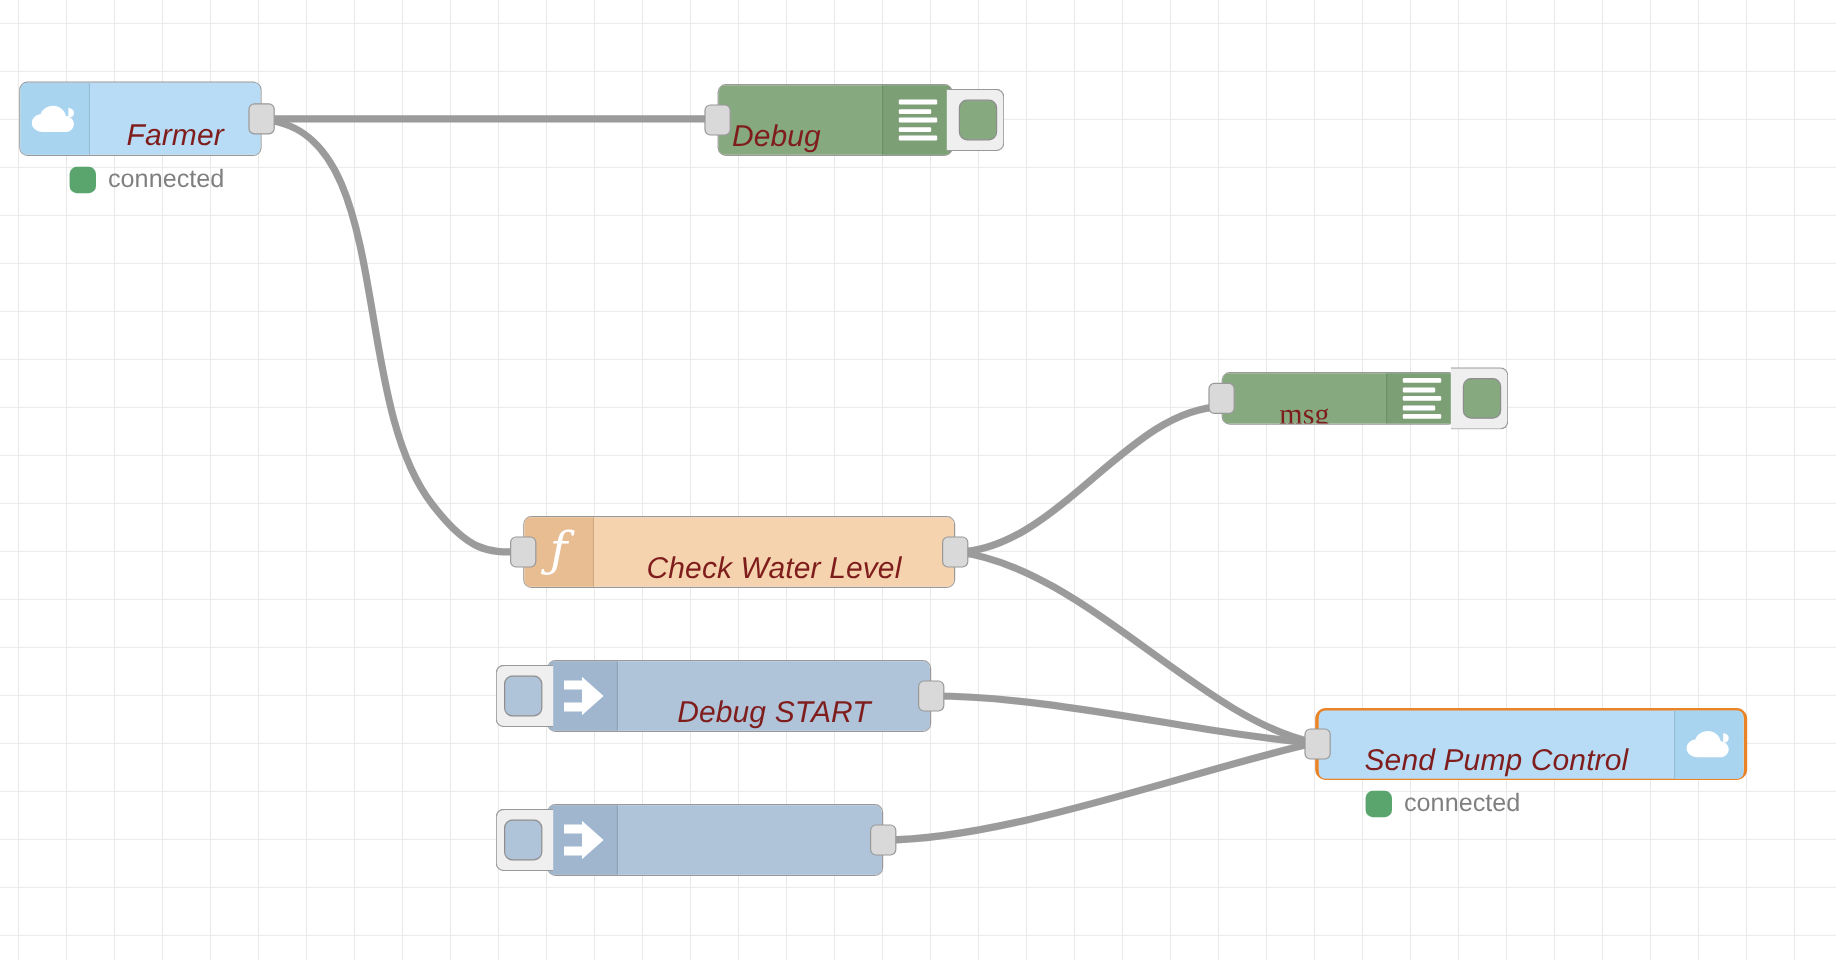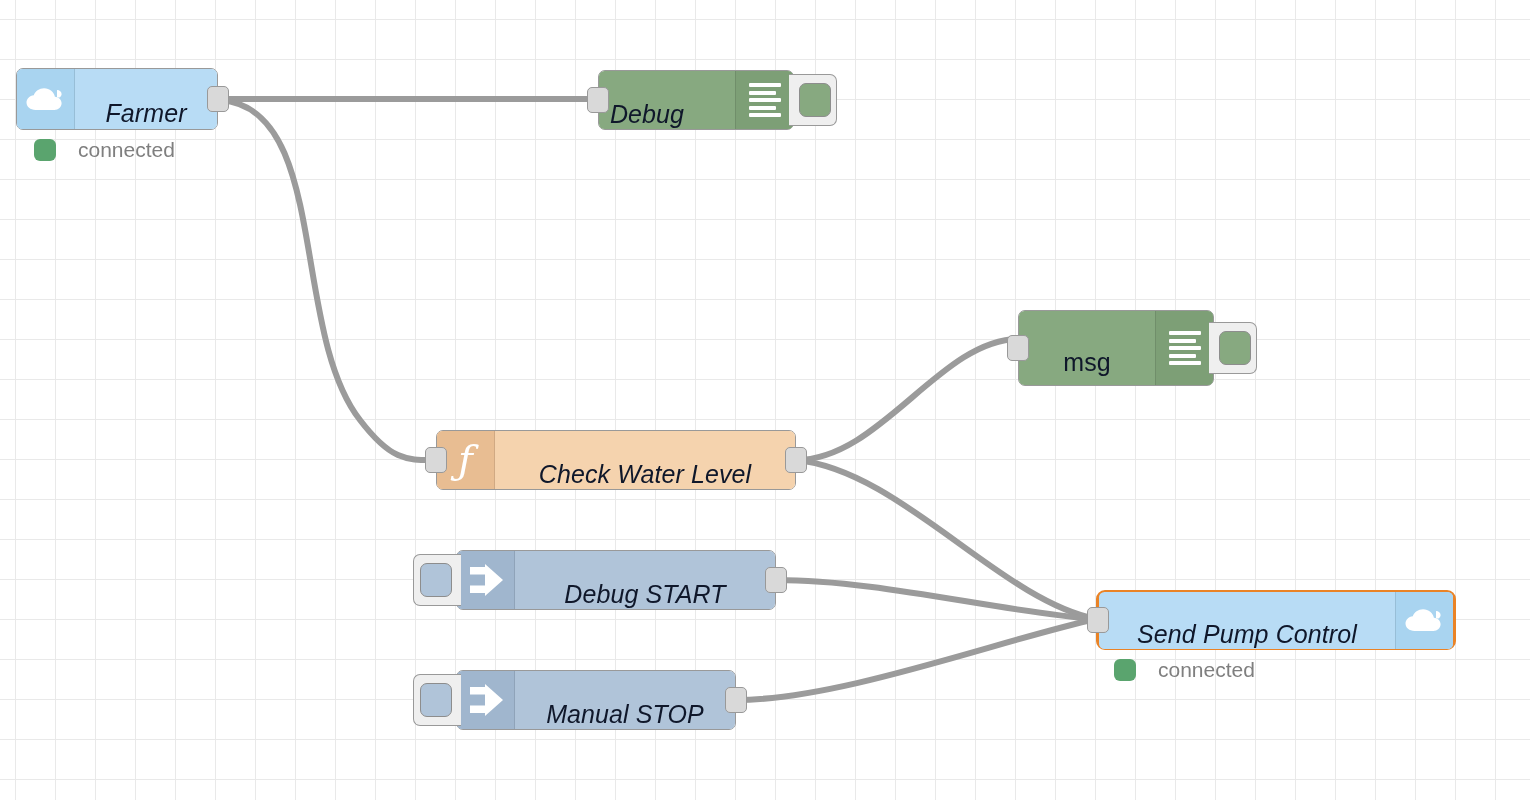--- a/index.html
+++ b/index.html
@@ -77,21 +77,21 @@
     border-right: 1px solid rgba(0,0,0,0.10);
   }
 
   .node-label {
     flex: 1 1 auto;
     display: flex;
     align-items: center;
     justify-content: center;
     font-style: italic;
     font-size: 25px;
-    color: #0f172a;
+    color: #7f1d1d;
     letter-spacing: 0.1px;
     padding: 0 10px;
     white-space: nowrap;
     margin-top: 28px;
   }
   .node-label.plain { font-style: normal; }
 
   
   .port {
     position: absolute;
@@ -138,22 +138,23 @@
     height: 34px;
     border-radius: 7px;
     border: 1.5px solid #8d8d8d;
   }
 
   
   .status {
     position: absolute;
     display: flex;
     align-items: center;
-    gap: 22px;
+    gap: 10px;
     white-space: nowrap;
+    margin-left: 24px;
   }
   .status .dot {
     width: 22px;
     height: 22px;
     border-radius: 6px;
   }
   .status .txt {
     font-size: 21px;
     color: #7f7f7f;
   }
@@ -229,21 +230,21 @@
               <i></i>
               <i></i>
             </div>
           </div>
         </div>
         <div class="port in"></div>
         <div class="sidebtn right">
           <div class="knob" style="background: rgb(135, 169, 128);"></div>
         </div>
       </div>
-      <div class="node" style="left: 1018px; top: 310px; width: 196px; height: 76px;">
+      <div class="node" style="left: 1018px; top: 310px; width: 196px; height: 44px; font-family: Liberation Serif, serif;">
         <div class="node-body" style="background: rgb(135, 169, 128);">
           <div class="node-label plain">msg</div>
           <div class="icon-box right" style="background: rgb(125, 159, 118);">
             <div class="bars">
               <i></i>
               <i></i>
               <i></i>
               <i></i>
               <i></i>
             </div>
@@ -278,21 +279,20 @@
           <div class="knob" style="background: rgb(176, 196, 217);"></div>
         </div>
       </div>
       <div class="node" style="left: 456px; top: 670px; width: 280px; height: 60px;">
         <div class="node-body" style="background: rgb(176, 196, 217);">
           <div class="icon-box left" style="background: rgb(160, 182, 206);">
             <svg class="inject-svg" viewBox="0 0 36 34">
               <path fill="#ffffff" d="M2 4 H20 V11.5 H2 Z M2 22.5 H20 V30 H2 Z M17 1 L35 17 L17 33 Z"></path>
             </svg>
           </div>
-          <div class="node-label">Manual STOP</div>
         </div>
         <div class="port out"></div>
         <div class="sidebtn left">
           <div class="knob" style="background: rgb(176, 196, 217);"></div>
         </div>
       </div>
       <div class="node selected" style="left: 1096px; top: 590px; width: 360px; height: 60px; align-items: center;">
         <div class="node-body" style="background: rgb(184, 220, 245);">
           <div class="node-label">Send Pump Control</div>
           <div class="icon-box right" style="background: rgb(169, 212, 240);">

